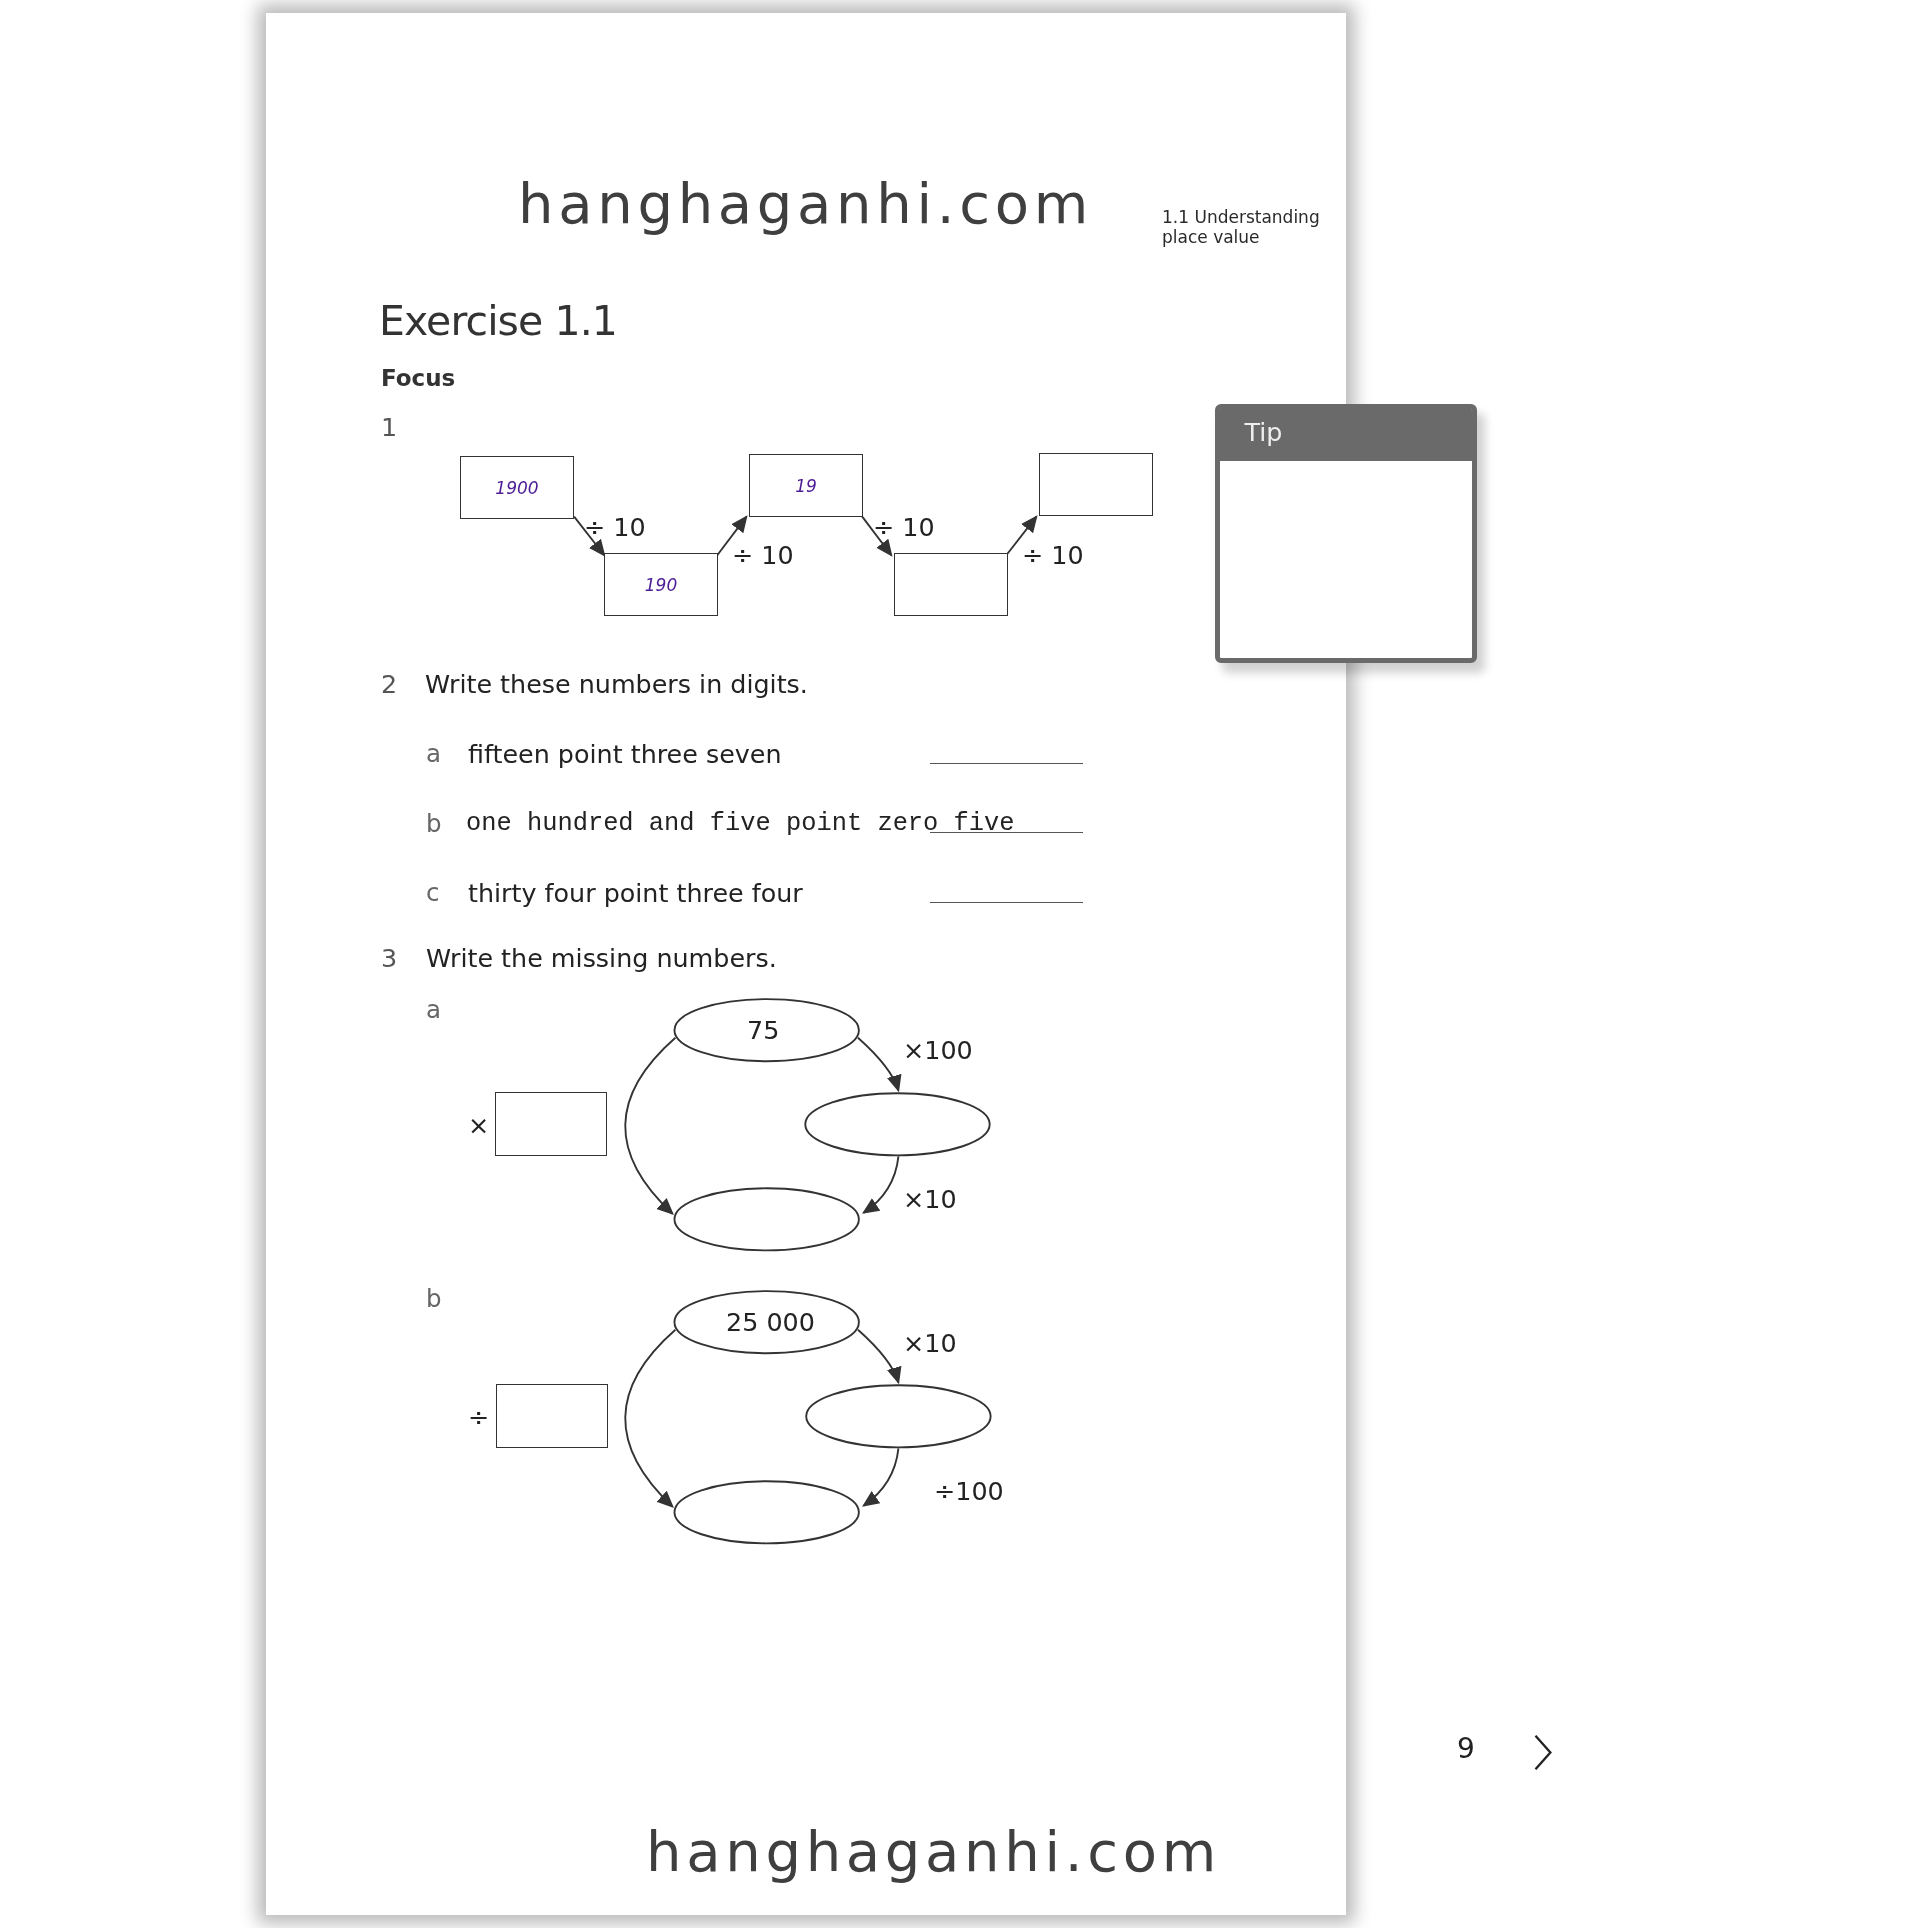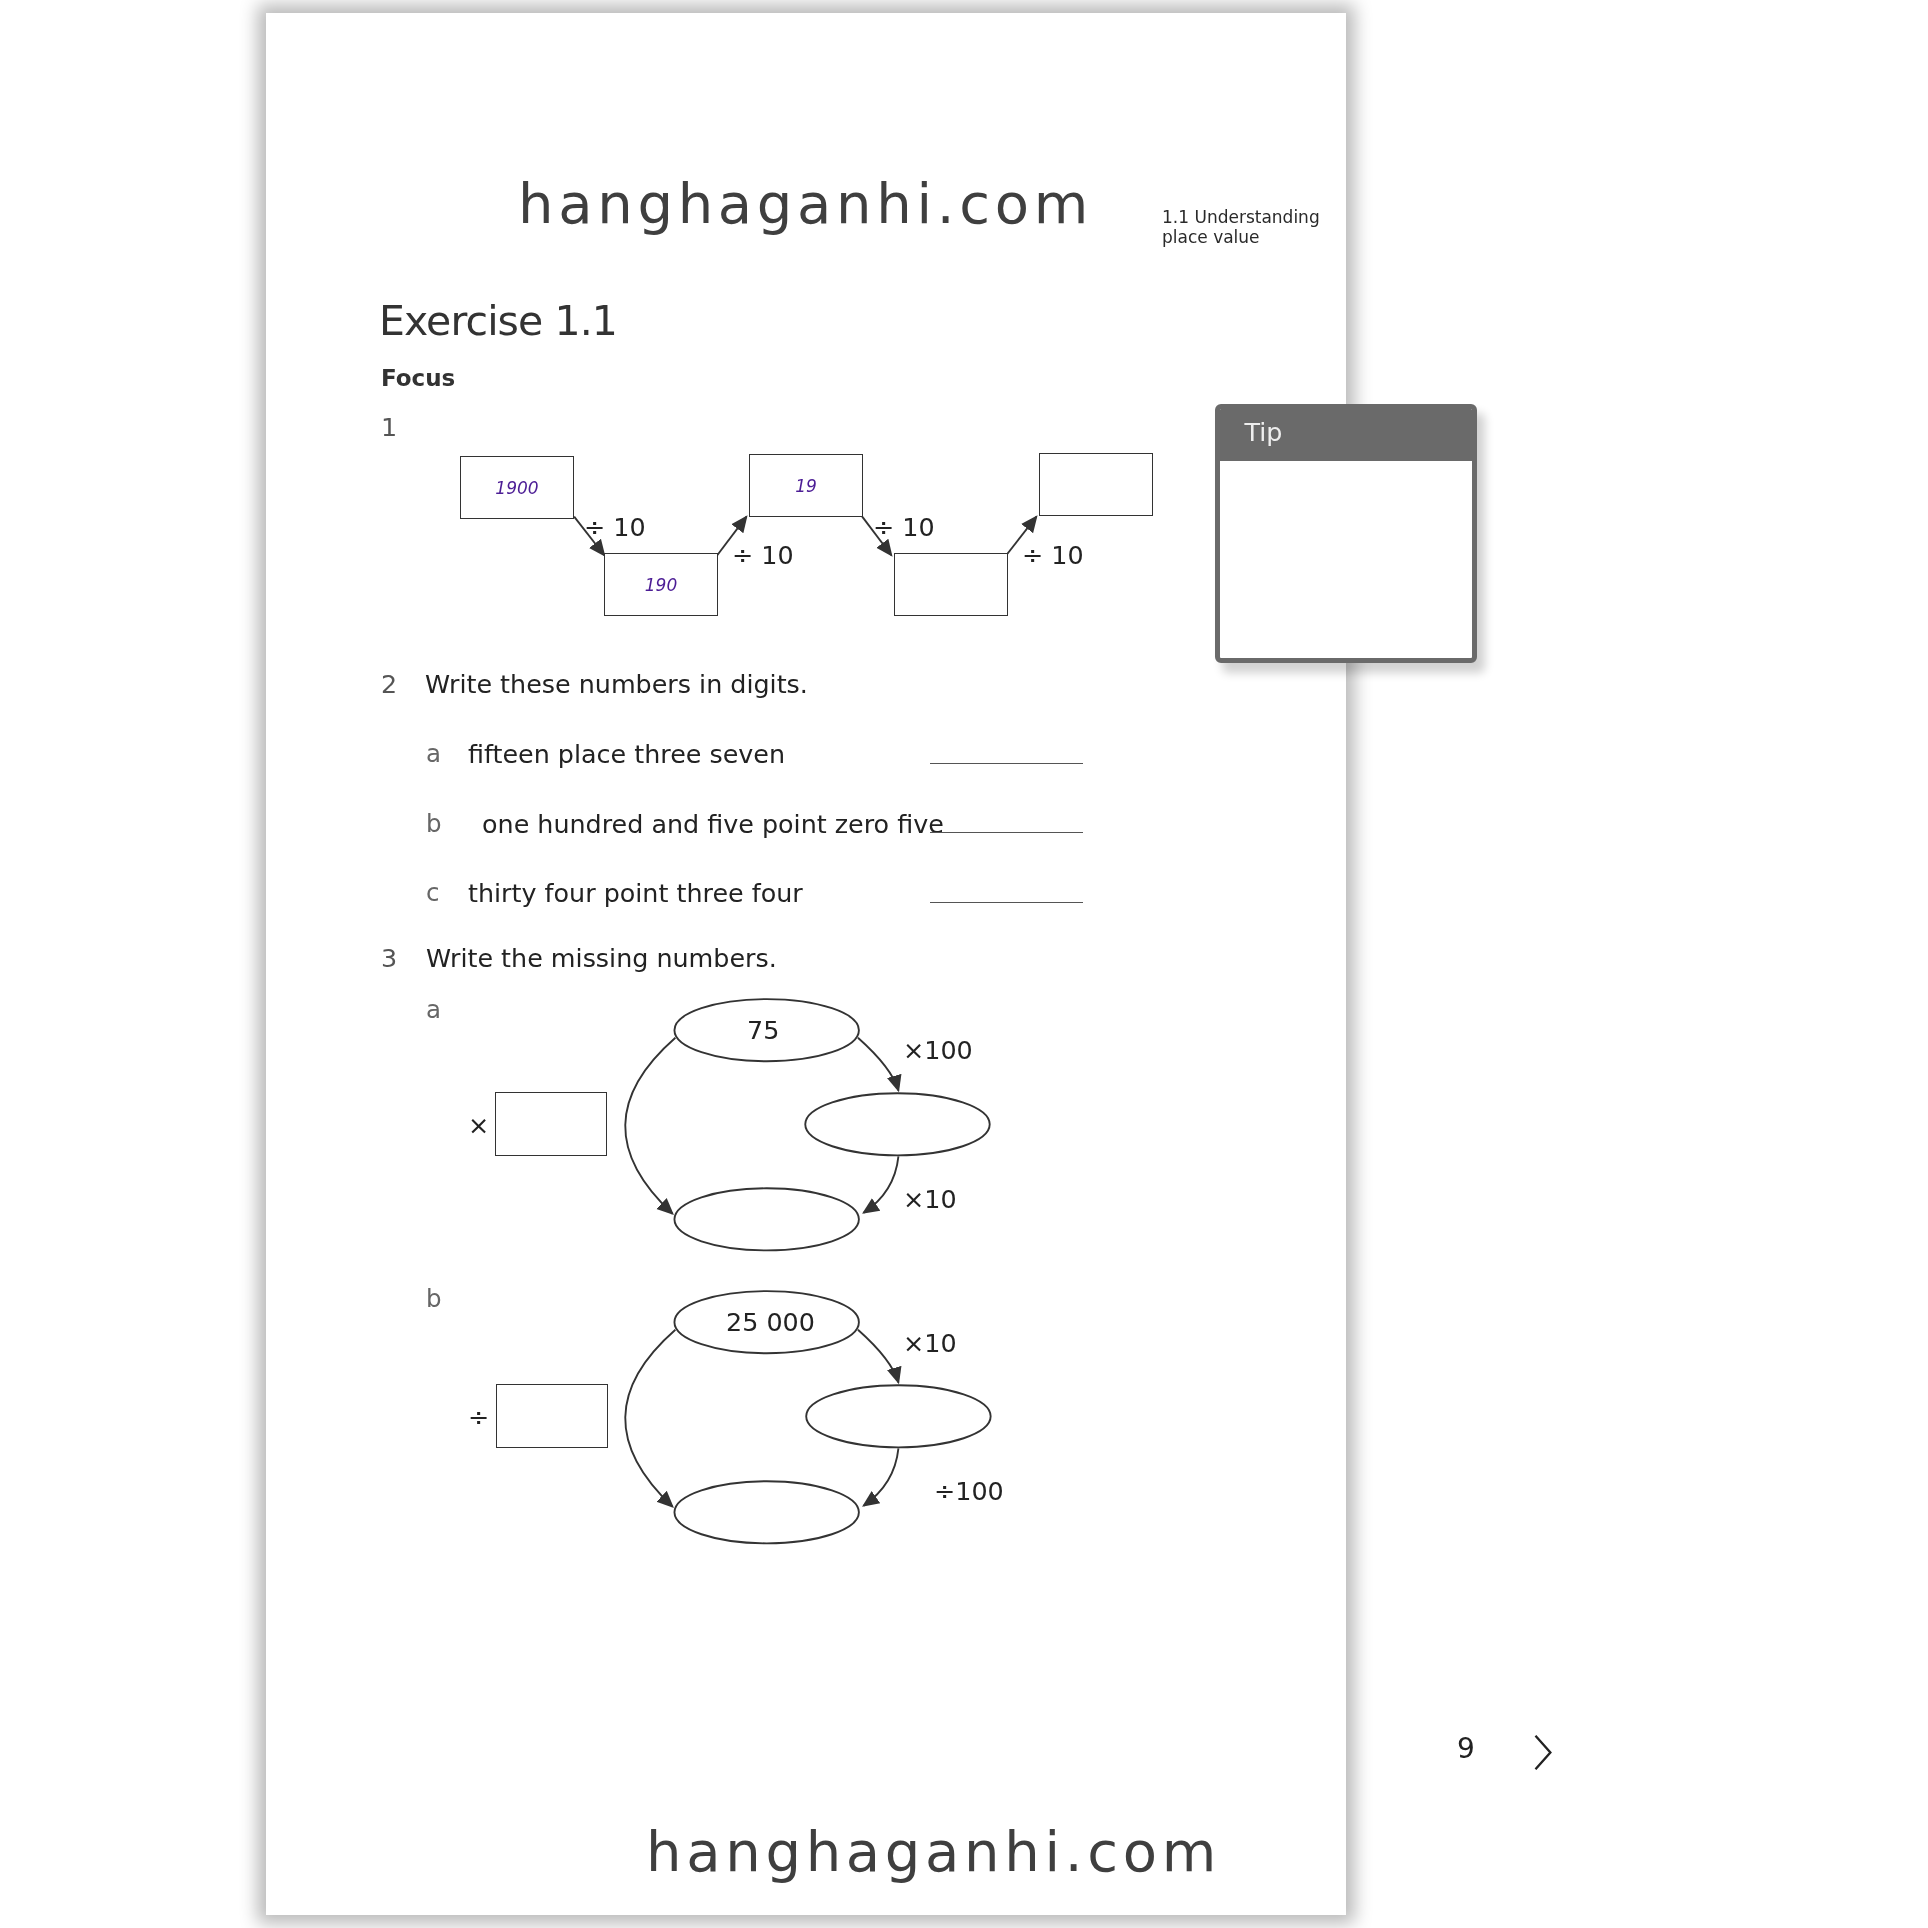--- a/index.html
+++ b/index.html
@@ -74,25 +74,25 @@
   <div class="abs op" style="left:756px; top:527px;">÷ 10</div>
 
   <div class="tip">
     <div class="tip-head">Tip</div>
   </div>
 
   <div class="abs qnum" style="left:115px; top:656px;">2</div>
   <div class="abs qtext" style="left:159px; top:656px;">Write these numbers in digits.</div>
 
   <div class="abs sublabel" style="left:160px; top:726px;">a</div>
-  <div class="abs qtext" style="left:202px; top:726px;">fifteen place three seven</div>
+  <div class="abs qtext" style="left:202px; top:726px;">fifteen point three seven</div>
   <div class="abs ansline" style="left:664px; top:750px;"></div>
 
   <div class="abs sublabel" style="left:160px; top:796px;">b</div>
-  <div class="abs qtext" style="left:216px; top:796px;">one hundred and five point zero five</div>
+  <div class="abs qtext" style="left:200px; top:796px;font-family:Liberation Mono, monospace;">one hundred and five point zero five</div>
   <div class="abs ansline" style="left:664px; top:819px;"></div>
 
   <div class="abs sublabel" style="left:160px; top:865px;">c</div>
   <div class="abs qtext" style="left:202px; top:865px;">thirty four point three four</div>
   <div class="abs ansline" style="left:664px; top:889px;"></div>
 
   <div class="abs qnum" style="left:115px; top:930px;">3</div>
   <div class="abs qtext" style="left:160px; top:930px;">Write the missing numbers.</div>
 
   <div class="abs sublabel" style="left:160px; top:982px;">a</div>

